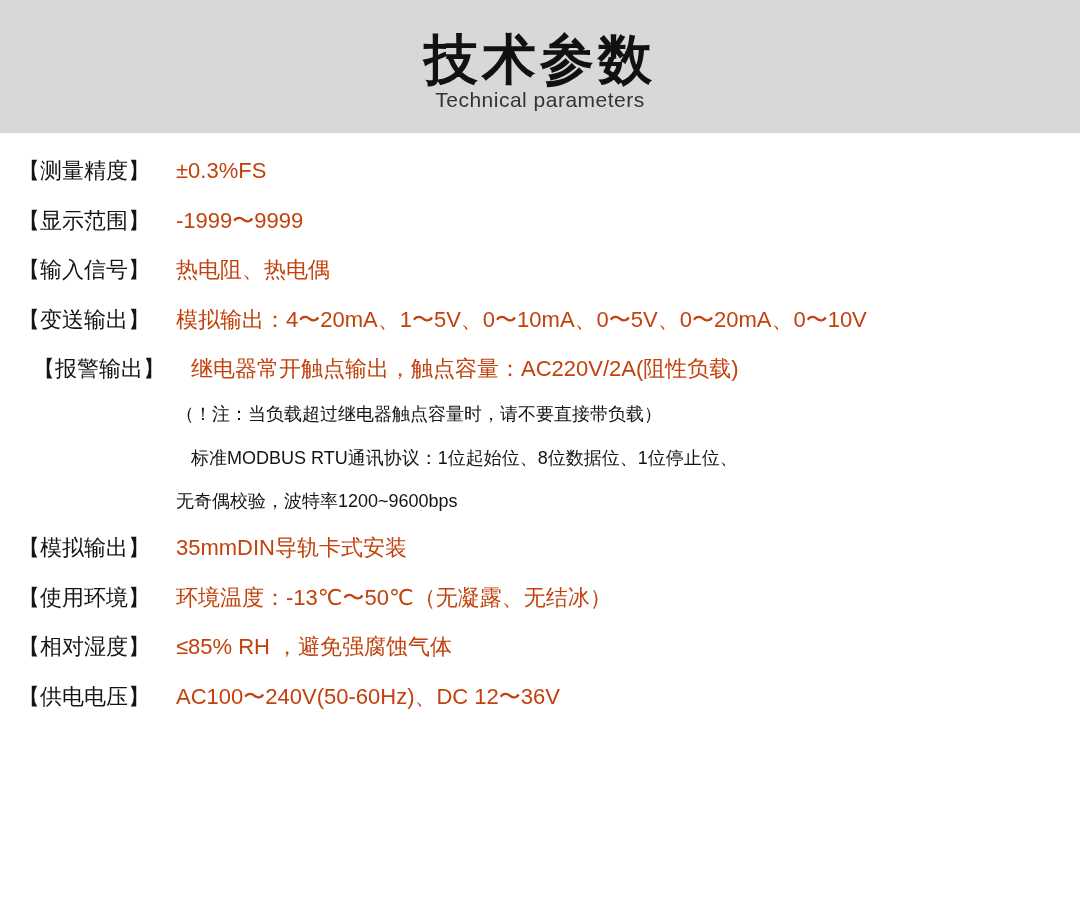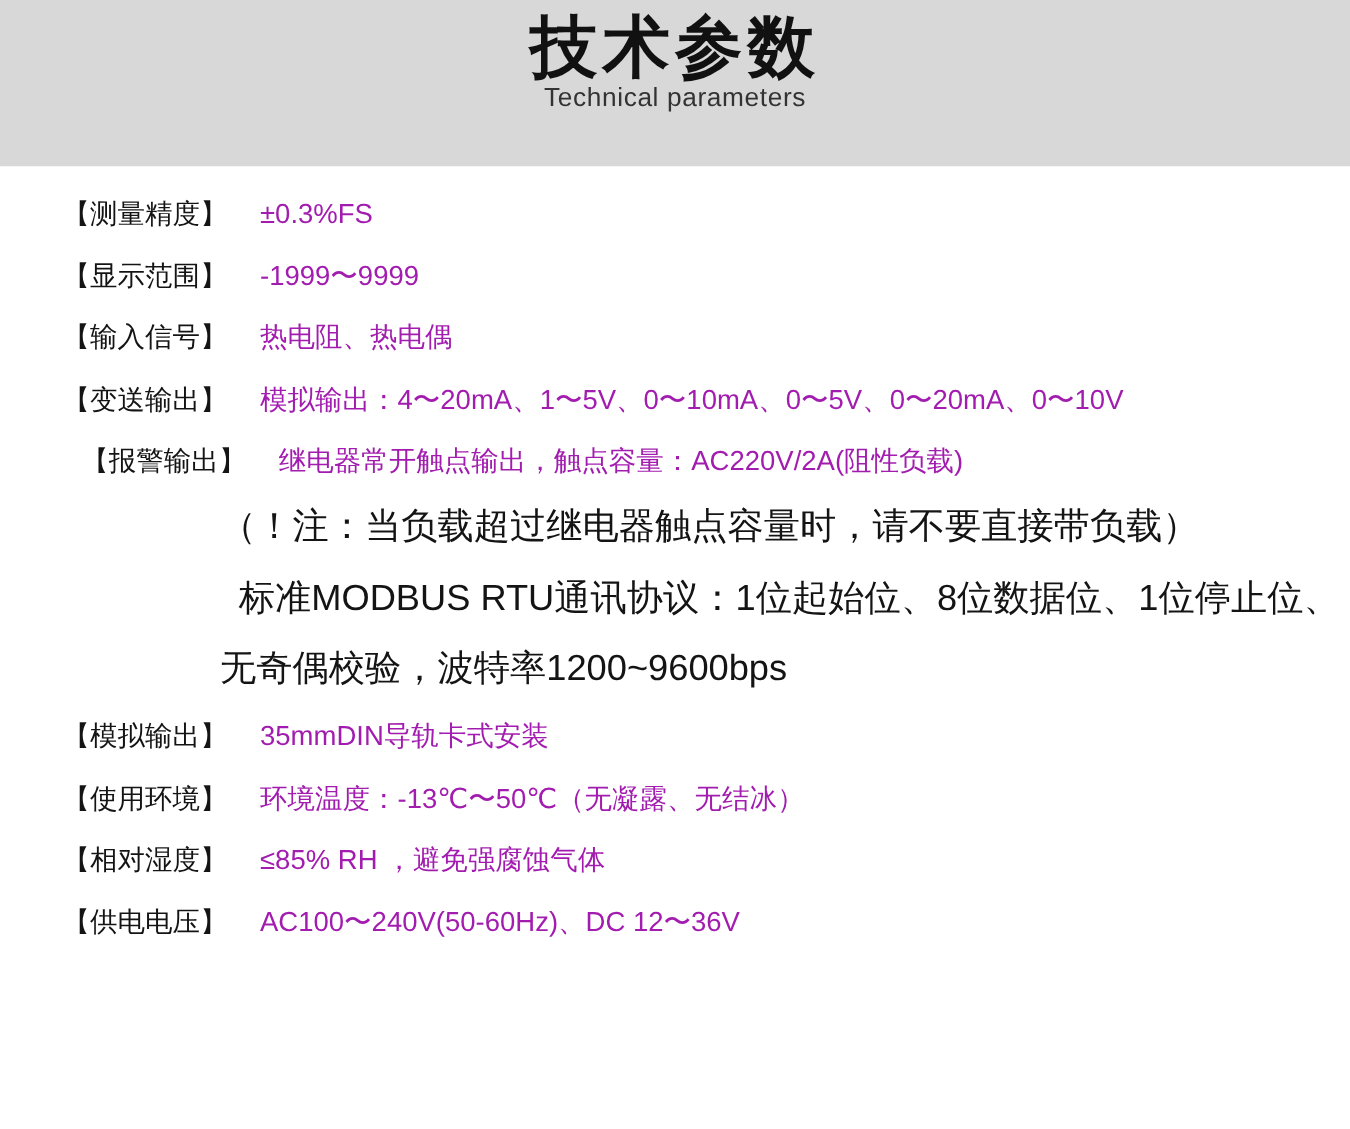--- a/index.html
+++ b/index.html
@@ -21,21 +21,21 @@
     display: flex;
     flex-direction: column;
   }
   .header {
     width: 100%;
     height: 133px;
     background: #d8d8d8;
     display: flex;
     flex-direction: column;
     align-items: center;
-    justify-content: flex-start;
+    justify-content: center;
     box-sizing: border-box;
     padding-top: 10px;
   }
   .header-title {
     font-size: 54px;
     font-weight: bold;
     letter-spacing: 4px;
     color: #111111;
     line-height: 1.05;
   }
@@ -51,40 +51,39 @@
     margin: 0;
     list-style: none;
   }
   .spec-row {
     display: flex;
     align-items: baseline;
     padding: 0 0 0 18px;
     margin-bottom: 22px;
     font-size: 22px;
     line-height: 1.25;
-    margin-left: 32px;
   }
   .spec-label {
     flex: 0 0 auto;
     width: 158px;
     white-space: nowrap;
     font-weight: normal;
     color: #141414;
     letter-spacing: 0px;
   }
   .spec-value {
     flex: 1 1 auto;
-    color: #a21caf;
+    color: #c2410c;
     letter-spacing: 0px;
   }
   .spec-cont {
     display: flex;
     padding: 0 0 0 18px;
     margin-bottom: 22px;
-    font-size: 29px;
+    font-size: 18px;
     line-height: 1.25;
   }
   .spec-cont .spacer {
     flex: 0 0 auto;
     width: 158px;
   }
   .spec-cont .cont-text {
     flex: 1 1 auto;
     color: #141414;
   }

